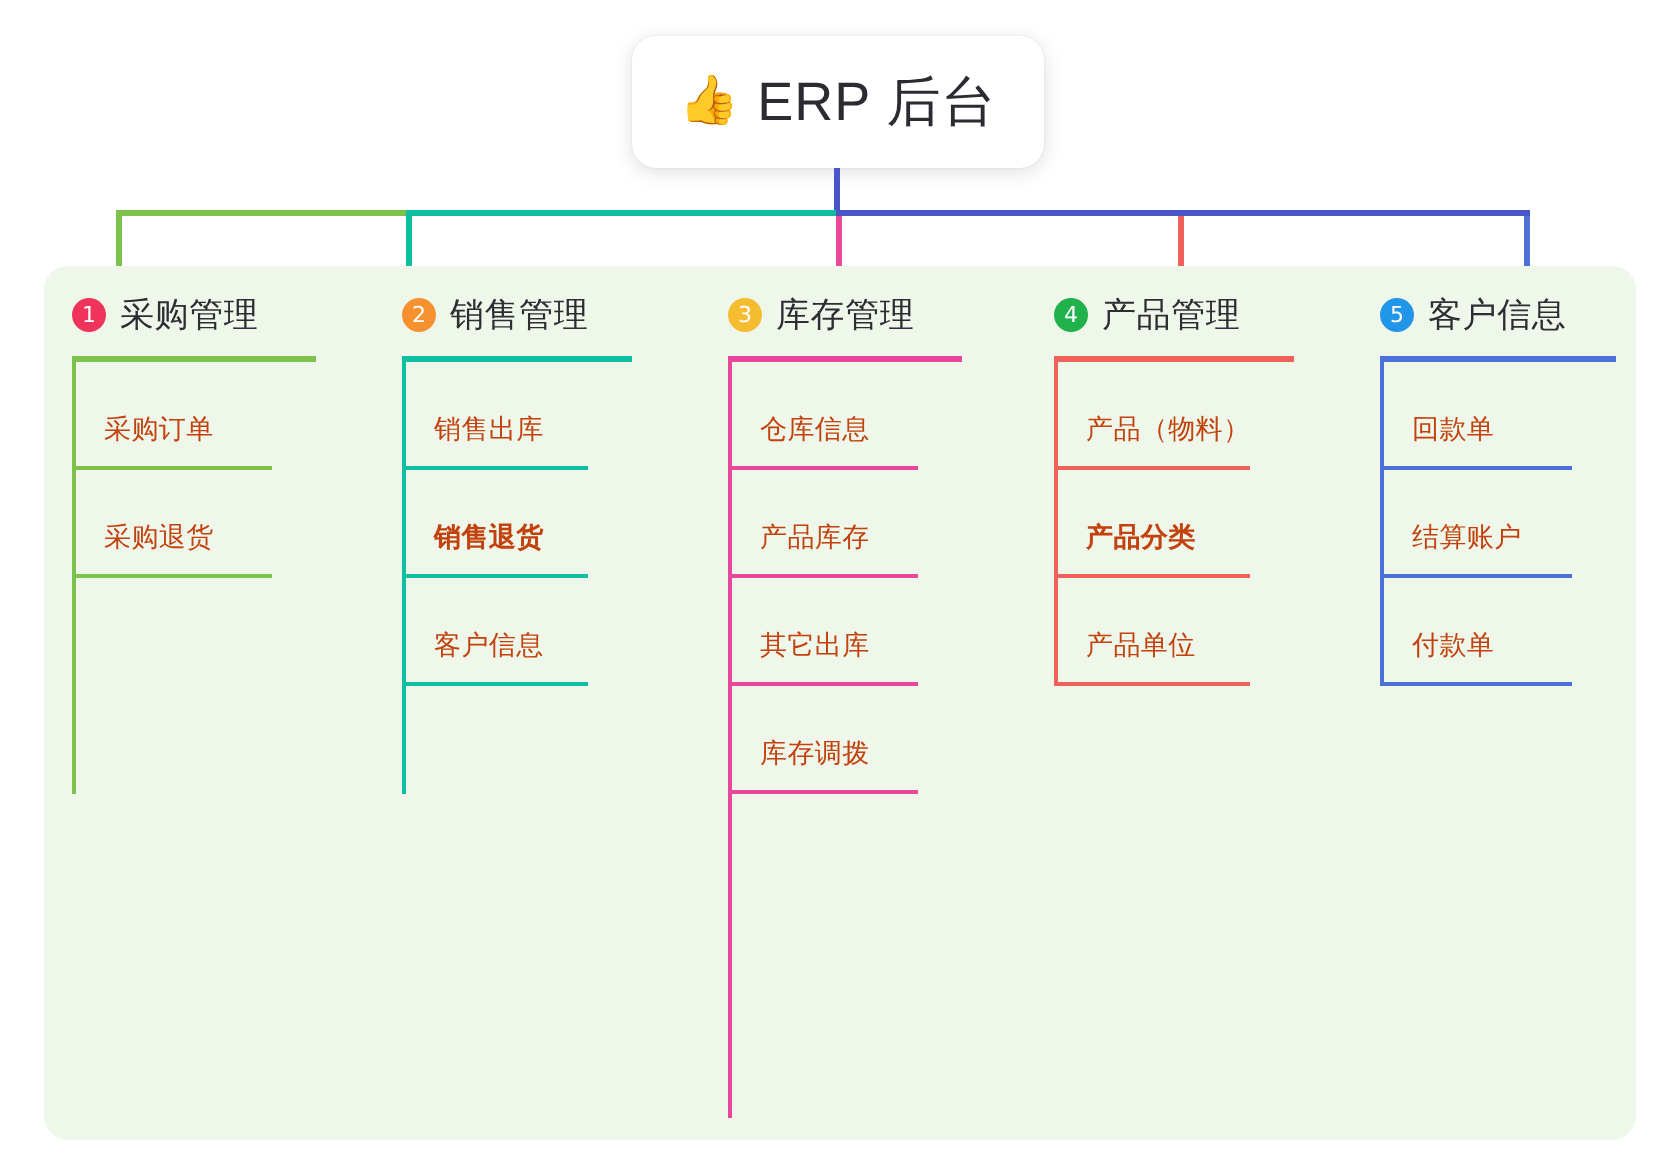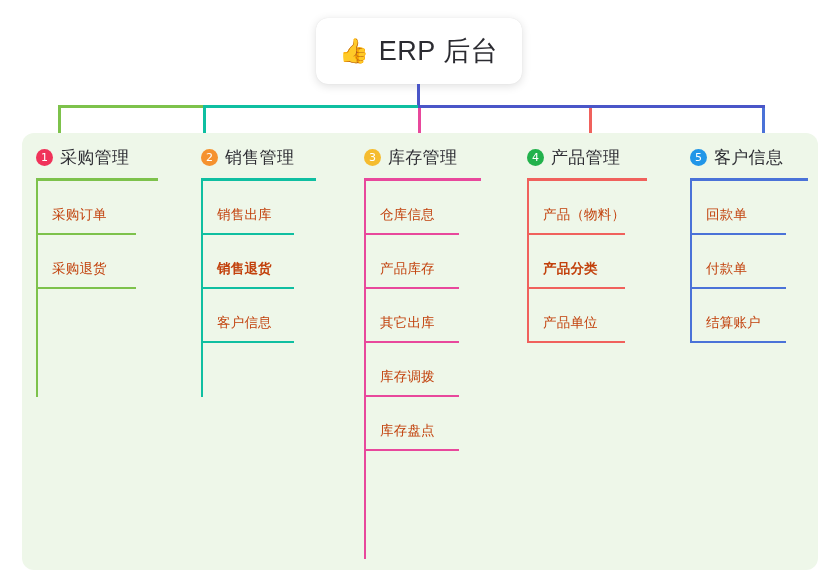--- a/index.html
+++ b/index.html
@@ -221,24 +221,20 @@
           <div class="leaf-rule" style="background: rgb(232, 72, 156); width: 95px;"></div>
         </div>
         <div class="leaf" style="margin-left: 0px;">
           <div class="leaf-label">其它出库</div>
           <div class="leaf-rule" style="background: rgb(232, 72, 156); width: 95px;"></div>
         </div>
         <div class="leaf" style="margin-left: 0px;">
           <div class="leaf-label">库存调拨</div>
           <div class="leaf-rule" style="background: rgb(232, 72, 156); width: 95px;"></div>
         </div>
-        <div class="leaf" style="margin-left: 0px;">
-          <div class="leaf-label">库存盘点</div>
-          <div class="leaf-rule" style="background: rgb(232, 72, 156); width: 95px;"></div>
-        </div>
       </div>
     </div>
     <div class="column" style="left: 527px; width: 120px;">
       <div class="col-header" style="padding-left: 0px;">
         <span class="badge" style="background: rgb(34, 178, 76);">4</span>
         <span class="col-title">产品管理</span>
       </div>
       <div class="col-rule" style="background: rgb(240, 97, 92); width: 120px;"></div>
       <div class="items">
         <div class="spine" style="left: 0px; background: rgb(240, 97, 92); height: 162px;"></div>
@@ -262,22 +258,22 @@
         <span class="col-title">客户信息</span>
       </div>
       <div class="col-rule" style="background: rgb(74, 114, 216); width: 118px;"></div>
       <div class="items">
         <div class="spine" style="left: 0px; background: rgb(74, 114, 216); height: 162px;"></div>
         <div class="leaf" style="margin-left: 0px;">
           <div class="leaf-label">回款单</div>
           <div class="leaf-rule" style="background: rgb(74, 114, 216); width: 96px;"></div>
         </div>
         <div class="leaf" style="margin-left: 0px;">
+          <div class="leaf-label">结算账户</div>
+          <div class="leaf-rule" style="background: rgb(74, 114, 216); width: 96px;"></div>
+        </div>
+        <div class="leaf" style="margin-left: 0px;">
           <div class="leaf-label">付款单</div>
           <div class="leaf-rule" style="background: rgb(74, 114, 216); width: 96px;"></div>
         </div>
-        <div class="leaf" style="margin-left: 0px;">
-          <div class="leaf-label">结算账户</div>
-          <div class="leaf-rule" style="background: rgb(74, 114, 216); width: 96px;"></div>
-        </div>
       </div>
     </div>
   </div>
 
 </body></html>

